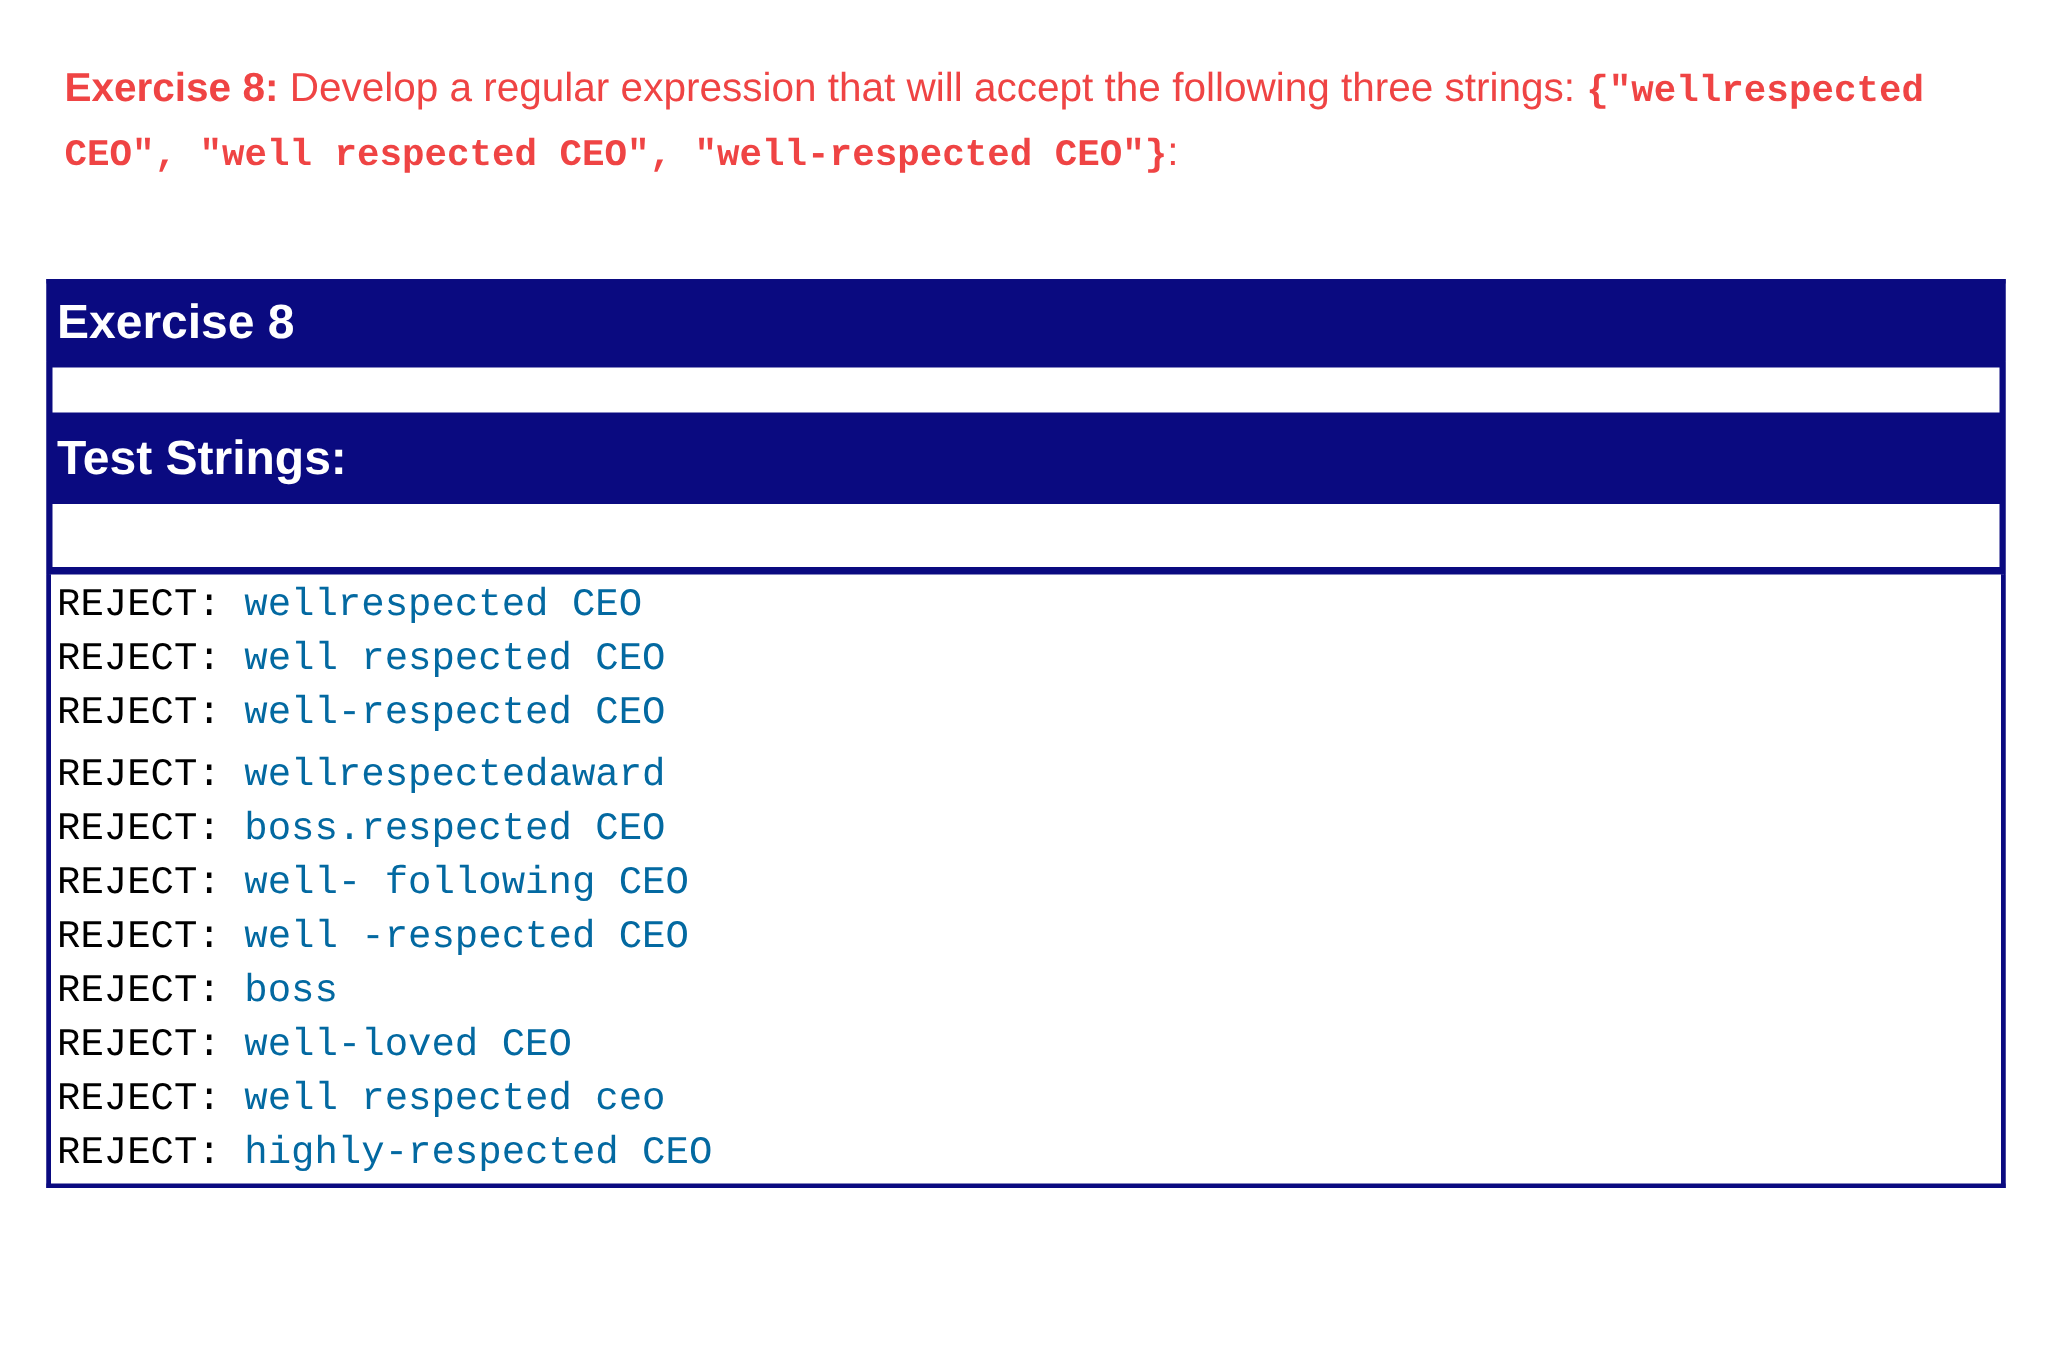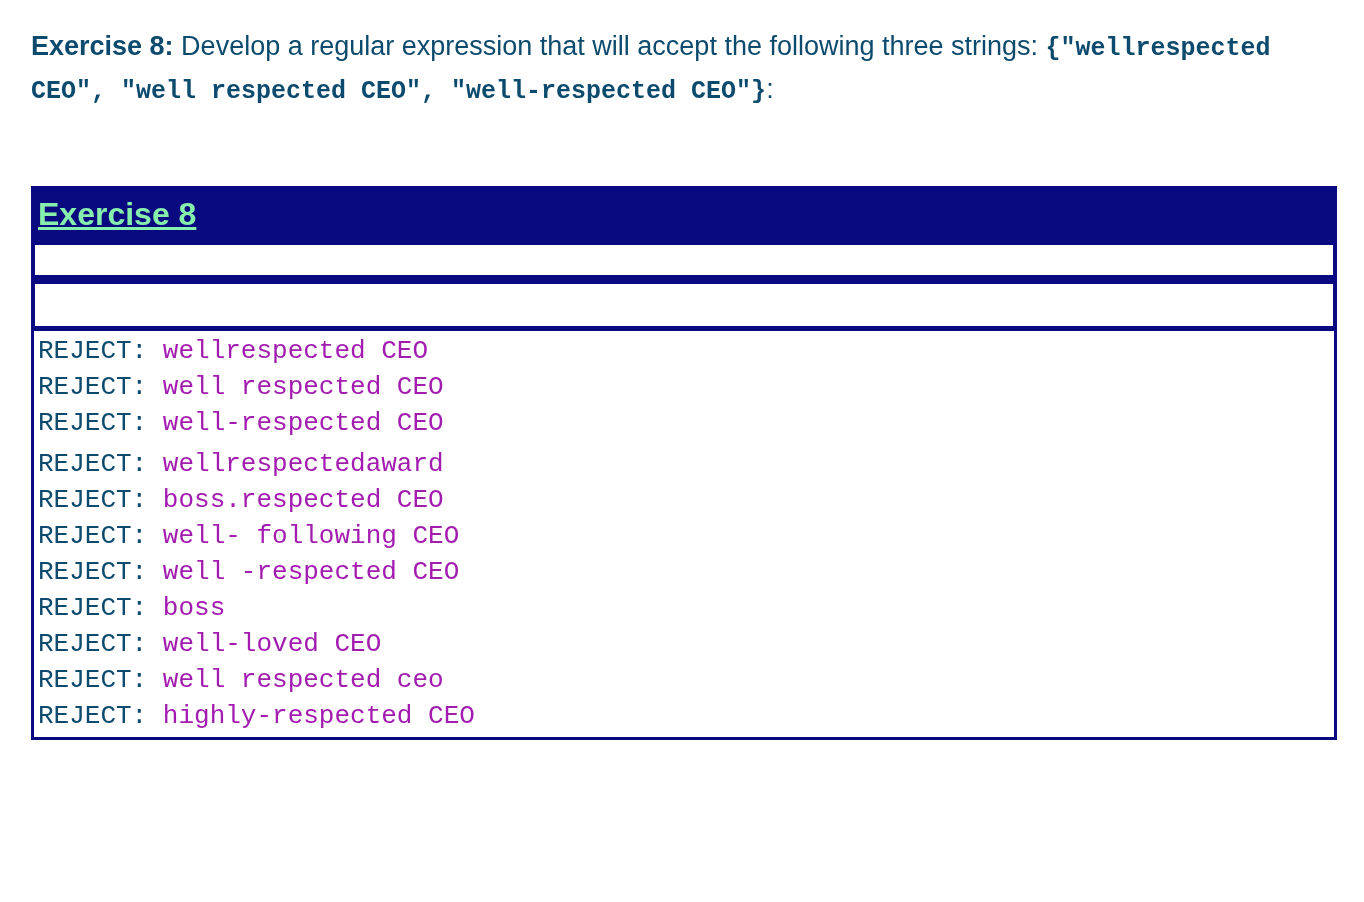--- a/index.html
+++ b/index.html
@@ -10,26 +10,26 @@
   body {
     width: 1364px;
     height: 902px;
     font-family: "Liberation Sans", sans-serif;
     color: #000000;
     overflow: hidden;
   }
 
   
   .prompt {
-    margin: 0;
+    margin: 12px;
     padding: 26px 60px 0 31px;
     font-size: 27px;
     line-height: 41px;
     font-family: "Liberation Sans", sans-serif;
-    color: #0c4a6e;
+    color: #ef4444;
     letter-spacing: 0px;
   }
   .prompt .lead {
     font-weight: bold;
   }
   .prompt .code {
     font-family: "Liberation Mono", "DejaVu Sans Mono", monospace;
     font-weight: bold;
     font-size: 25px;
     letter-spacing: 0px;
@@ -42,28 +42,27 @@
     top: 186px;
     width: 1306px;
     border: 3px solid #0A0A80;
     border-collapse: collapse;
     background: #0A0A80;
     box-sizing: border-box;
   }
 
   .bar {
     background: #0A0A80;
-    color: #86efac;
+    color: #ffffff;
     font-family: "Liberation Sans", sans-serif;
     font-weight: bold;
     font-size: 32px;
     line-height: 34px;
     padding: 8px 0 10px 4px;
     white-space: nowrap;
-    text-decoration: underline;
   }
 
   .field-row {
     background: #0A0A80;
     padding: 4px 0 5px 0;
   }
   .field {
     background: #ffffff;
     border: none;
     outline: none;
@@ -91,41 +90,44 @@
   }
   .result-line {
     font-family: "Liberation Mono", "DejaVu Sans Mono", monospace;
     font-size: 26px;
     line-height: 36px;
     color: #8C2020;
     white-space: pre;
     letter-spacing: 0px;
   }
   .result-line .verdict {
-    color: #0c4a6e;
+    color: #000000;
     text-align: right;
   }
   .result-line .subject {
-    color: #a21caf;
+    color: #0369a1;
   }
 </style>
 </head>
 <body>
 
 <p class="prompt"><span class="lead">Exercise 8:</span><span> Develop a regular expression that will accept the following three strings: </span><span class="code">{"wellrespected CEO", "well respected CEO", "well-respected CEO"}</span><span>:</span></p>
 
 <table class="exercise-table">
   <tbody>
     <tr>
       <td class="bar">Exercise 8</td>
     </tr>
     <tr>
       <td class="field-row">
         <input class="field" type="text" value="" style="">
       </td>
+    </tr>
+    <tr>
+      <td class="bar">Test Strings:</td>
     </tr>
     <tr>
       <td class="field-row tall">
         <input class="field" type="text" value="" style="">
       </td>
     </tr>
     <tr>
       <td class="results">
         <div class="results-inner" id="accepted-results">
             <div class="result-line"><span class="verdict">REJECT:</span><span class="subject"> wellrespected CEO</span></div>

